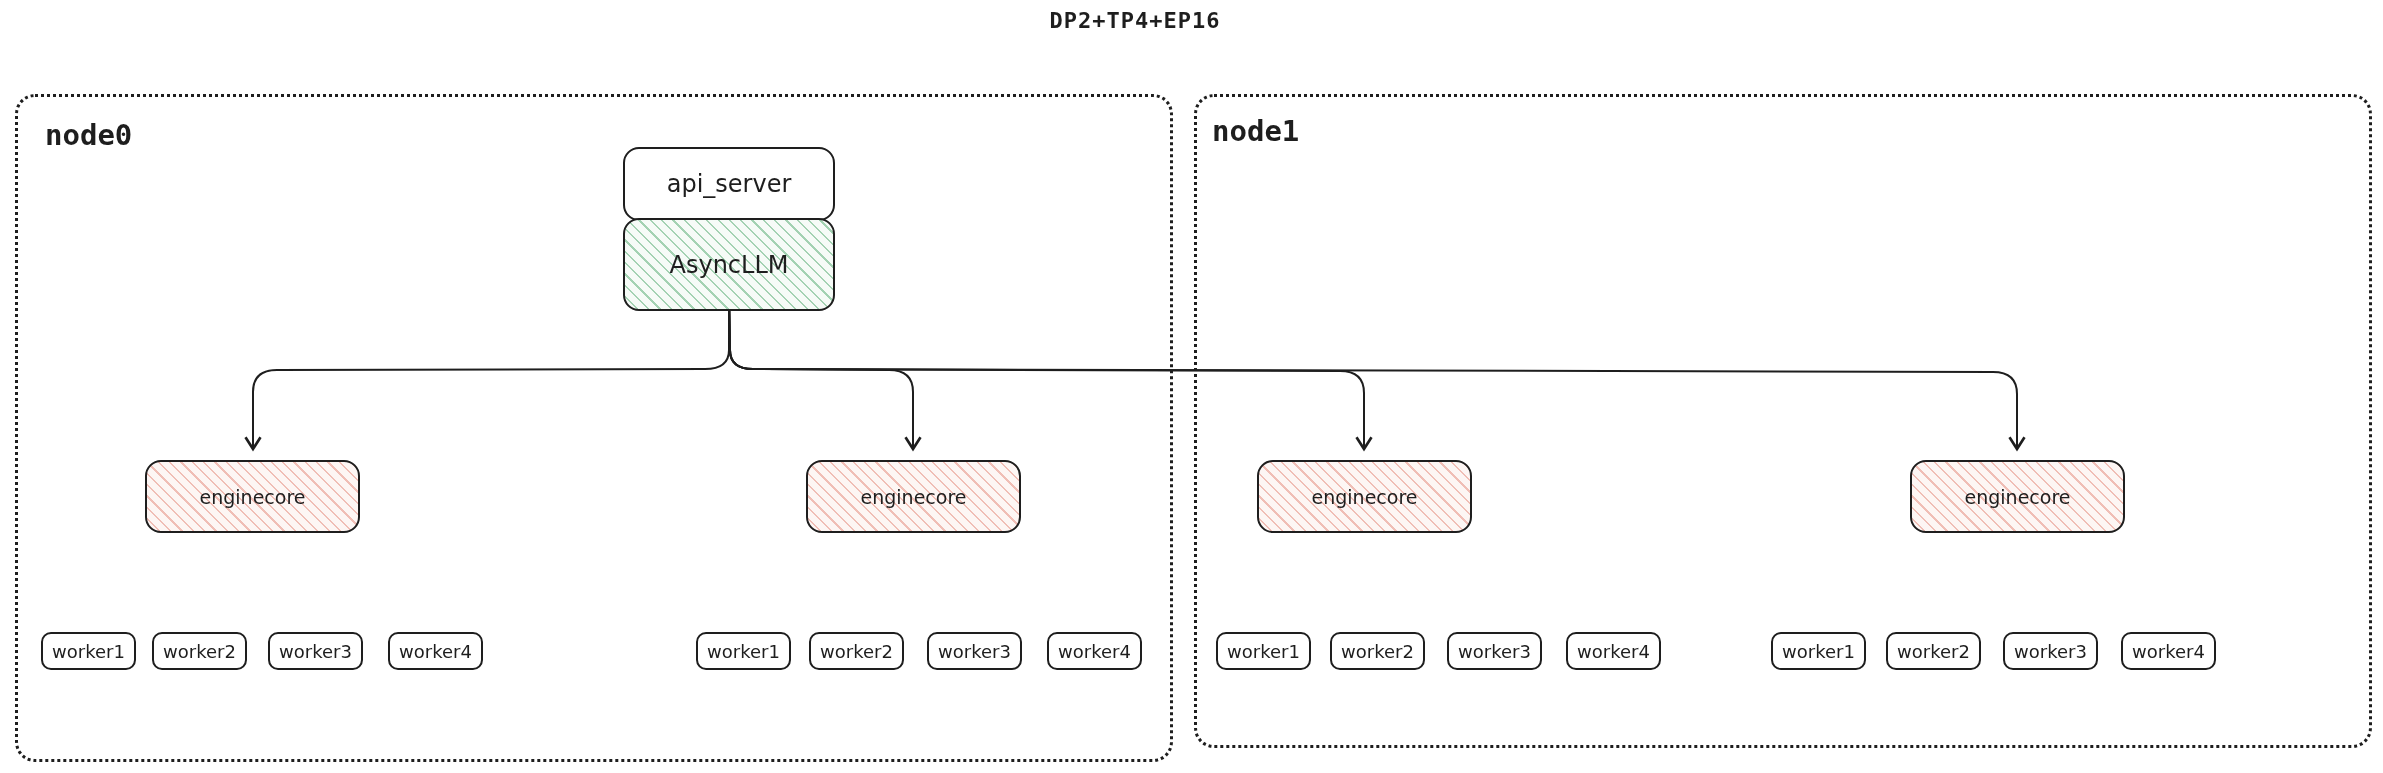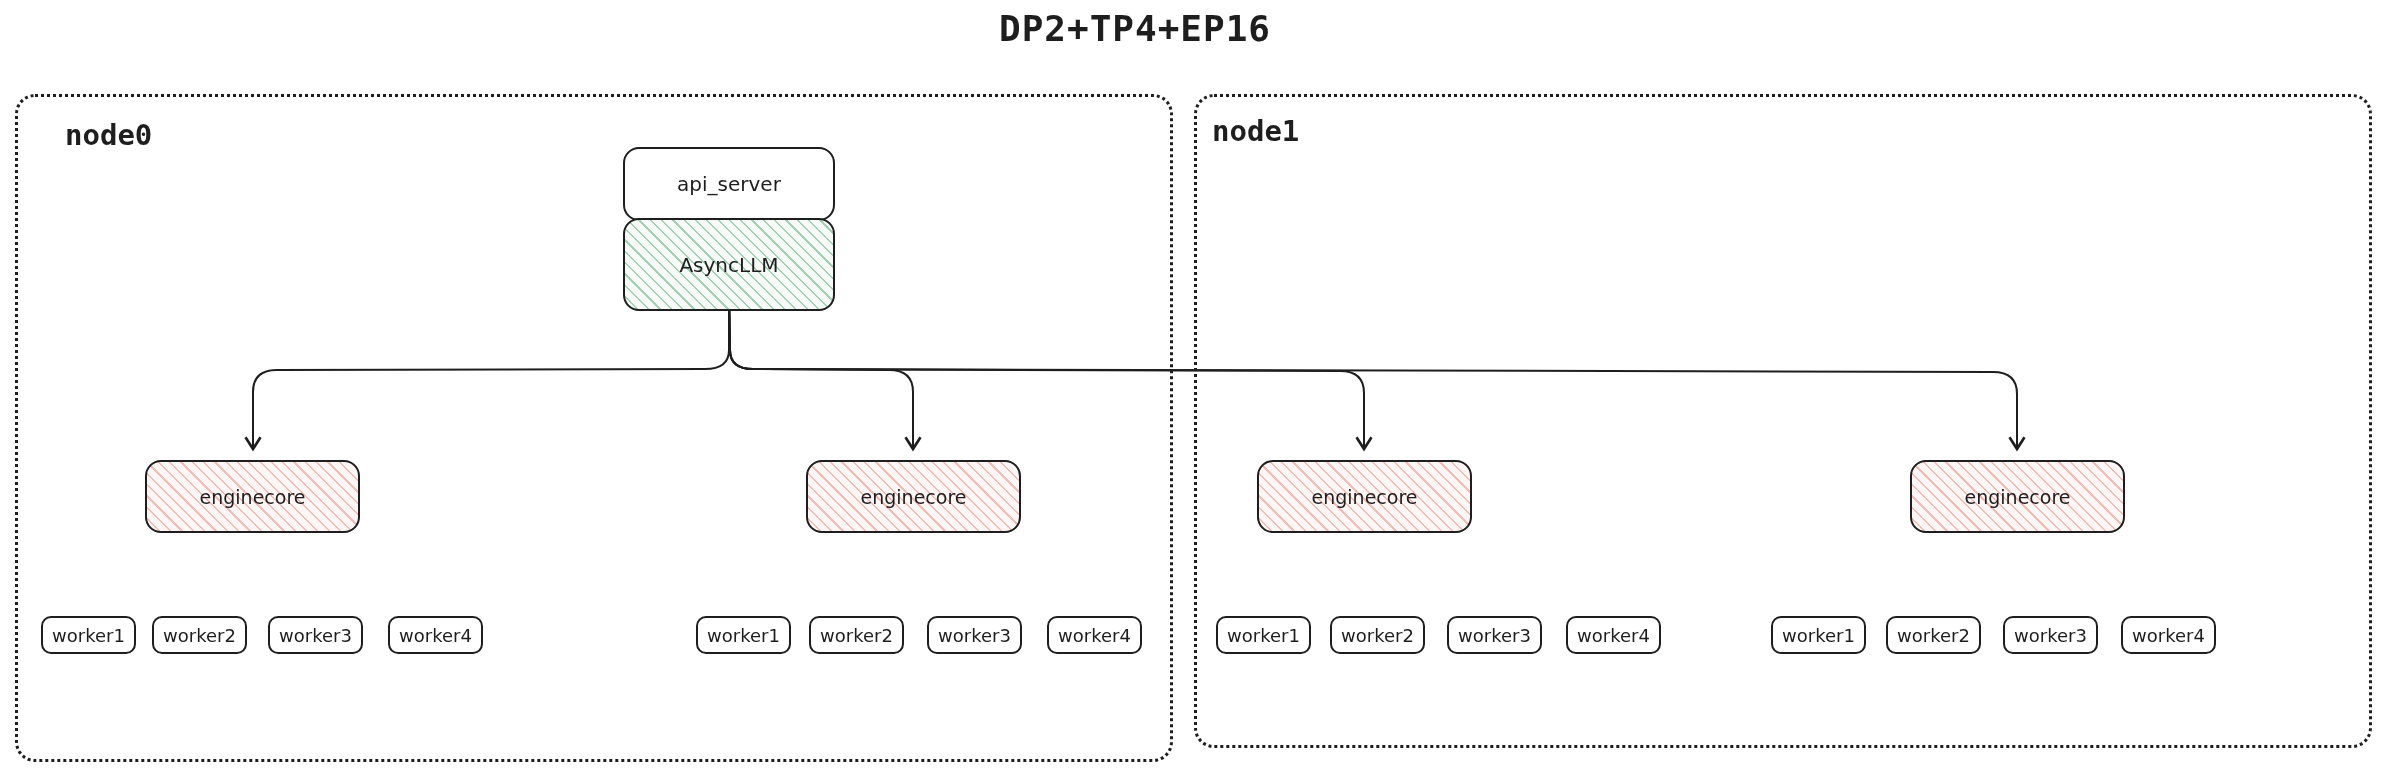--- a/index.html
+++ b/index.html
@@ -8,53 +8,53 @@
     width:2383px;height:773px;
     background:#ffffff;
     font-family:"DejaVu Sans", sans-serif;
     color:#1e1e1e;
     overflow:hidden;
   }
   .title{
     position:absolute;top:8px;left:0;width:2270px;
     text-align:center;
     font-family:"DejaVu Sans Mono", monospace;
-    font-weight:bold;font-size:36px;letter-spacing:1px;
+    font-weight:bold;font-size:22px;letter-spacing:1px;
   }
   .node-box{
     position:absolute;
     border:3px dotted #1e1e1e;
     border-radius:20px;
     background:transparent;
   }
   .node-label{
     position:absolute;
     font-family:"DejaVu Sans Mono", monospace;
     font-weight:bold;font-size:29px;
   }
   .box{
     position:absolute;
     border:2.5px solid #1e1e1e;
     border-radius:16px;
     display:flex;align-items:center;justify-content:center;
-    font-size:20px;
+    font-size:24px;
     background:#ffffff;
     box-sizing:border-box;
   }
   .green-hatch{
     background-color:#f6fbf7;
     background-image:repeating-linear-gradient(45deg, rgba(96,176,122,0.55) 0 1.6px, transparent 1.6px 8px);
   }
   .red-hatch{
     background-color:#fdf6f4;
     background-image:repeating-linear-gradient(45deg, rgba(224,122,106,0.45) 0 1.6px, transparent 1.6px 8px);
   }
   .worker{
     position:absolute;
-    top:616px;
+    top:632px;
     width:95px;height:38px;
     border:2px solid #1e1e1e;
     border-radius:10px;
     display:flex;align-items:center;justify-content:center;
     font-size:18px;
     background:#ffffff;
     box-sizing:border-box;
   }
   .connectors{
     position:absolute;left:0;top:0;width:2383px;height:773px;
@@ -64,21 +64,21 @@
 </head>
 <body>
 
 <div class="canvas">
 
   <div class="title">DP2+TP4+EP16</div>
 
   <div class="node-box" style="left:15px;top:94px;width:1152px;height:662px;"></div>
   <div class="node-box" style="left:1194px;top:94px;width:1172px;height:648px;"></div>
 
-  <div class="node-label" style="left:45px;top:118px;margin-left:20px;">node0</div>
+  <div class="node-label" style="left:45px;top:118px;">node0</div>
   <div class="node-label" style="left:1212px;top:114px;text-align:right;">node1</div>
 
   <svg class="connectors" viewBox="0 0 2383 773">
     <defs>
       <marker id="arrow" viewBox="0 0 12 12" refX="9" refY="6" markerWidth="10" markerHeight="10" orient="auto-start-reverse">
         <path d="M2 1.5 L9 6 L2 10.5" fill="none" stroke="#1e1e1e" stroke-width="1.6"></path>
       </marker>
     </defs>
     <g fill="none" stroke="#1e1e1e" stroke-width="2">
       <path marker-end="url(#arrow)" d="M 729 292 L 729 350 Q 729 369 705 369 L 277 370 Q 253 370 253 392 L 253 449"></path>

